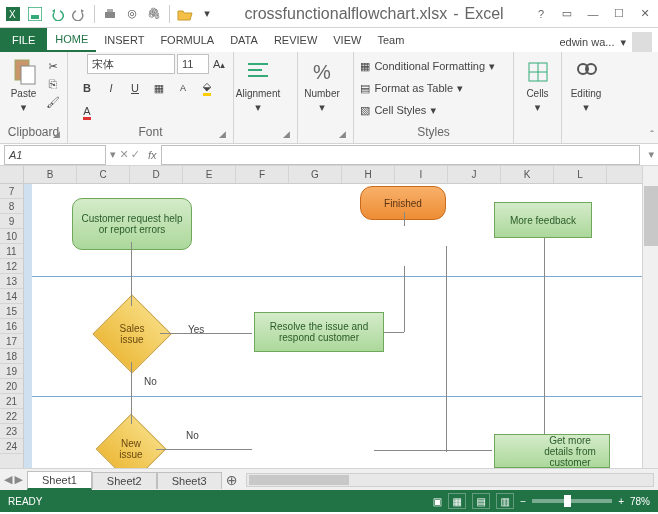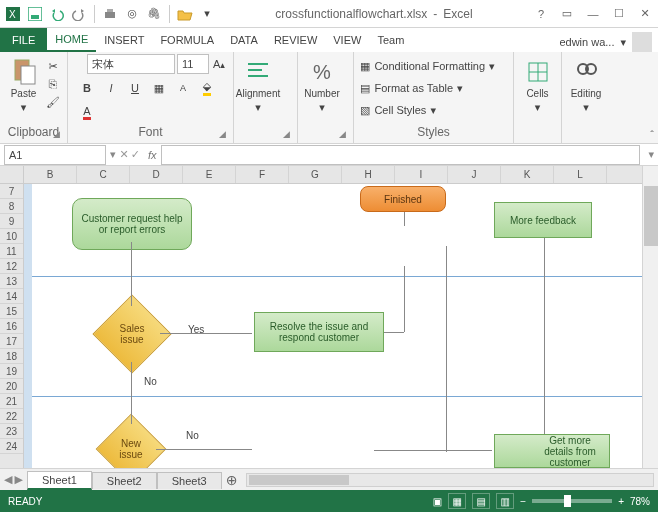--- a/index.html
+++ b/index.html
@@ -4,21 +4,21 @@
 <style>
 * { margin: 0; padding: 0; box-sizing: border-box; font-family: "Segoe UI", Tahoma, sans-serif; }
 body { background: #fff; width: 658px; height: 514px; overflow: hidden; font-size: 11px; color: #444; }
 
 
 .titlebar { height: 28px; background: #fff; display: flex; align-items: center; border-bottom: 1px solid #d4d4d4; }
 .qat { display: flex; gap: 4px; padding: 0 4px; align-items: center; }
 .qat-icon { width: 18px; height: 18px; display: flex; align-items: center; justify-content: center; cursor: pointer; }
 .qat-sep { width: 1px; height: 18px; background: #ccc; margin: 0 2px; }
 .title-center { flex: 1; text-align: center; display: flex; justify-content: center; align-items: center; gap: 6px; }
-.title-text { color: #666; font-size: 12px; }
+.title-text { color: #666; font-size: 16px; }
 .win-controls { display: flex; gap: 0; }
 .win-btn { width: 26px; height: 22px; display: flex; align-items: center; justify-content: center; cursor: pointer; color: #666; }
 
 
 .tabs-row { height: 24px; display: flex; align-items: flex-end; background: #fff; }
 .file-tab { background: #217346; color: #fff; padding: 3px 12px; font-size: 11px; height: 24px; display: flex; align-items: center; cursor: pointer; }
 .tab { padding: 3px 8px; font-size: 11px; color: #444; cursor: pointer; height: 24px; display: flex; align-items: center; }
 .tab.active { color: #217346; border-bottom: 2px solid #217346; font-weight: normal; }
 .user-area { margin-left: auto; display: flex; align-items: center; gap: 6px; padding-right: 6px; color: #444; font-size: 11px; }
 .avatar { width: 20px; height: 20px; background: #ddd; }
@@ -38,21 +38,21 @@
 .font-size { width: 32px; height: 20px; border: 1px solid #c0c0c0; background: #fff; font-size: 11px; padding: 0 4px; display:flex; align-items:center; }
 .font-btns { display: flex; gap: 4px; margin-top: 4px; flex-wrap: wrap; width: 150px; }
 .fb { width: 20px; height: 20px; border: 1px solid transparent; display:flex; align-items:center; justify-content:center; cursor:pointer; font-size: 11px; }
 .styles-col { display:flex; flex-direction:column; gap:2px; padding-top: 2px; }
 .style-item { display:flex; gap:4px; align-items:center; cursor:pointer; font-size:11px; color:#444; height: 20px; }
 .dlg-launch { position: absolute; bottom: 2px; right: 2px; width: 12px; height: 12px; font-size: 9px; color:#888; cursor:pointer; }
 .collapse-ribbon { position:absolute; right:4px; bottom:2px; color:#666; cursor:pointer; }
 
 
 .fxbar { height: 22px; border-bottom: 1px solid #d4d4d4; display: flex; align-items: center; }
-.name-box { width: 102px; height: 20px; border: 1px solid #c0c0c0; margin: 0 4px; font-size: 11px; padding: 0 4px; display:flex; align-items:center; background:#fff; }
+.name-box { width: 102px; height: 20px; border: 1px solid #c0c0c0; margin: 0 4px; font-size: 11px; padding: 0 4px; display:flex; align-items:center; background:#fff;font-style:italic; }
 .fx-btns { display:flex; gap:2px; padding: 0 4px; color:#999; }
 .fx-label { font-style: italic; color:#777; margin-left: 4px; }
 .formula-input { flex:1; height:20px; border:1px solid #c0c0c0; margin: 0 4px; background:#fff; }
 
 
 .grid-area { position: relative; height: 302px; display:flex; }
 .rowhdrs { width: 24px; background: #e6e6e6; border-right: 1px solid #ccc; }
 .rowhdr { height: 15px; border-bottom: 1px solid #d4d4d4; font-size: 10px; color:#555; display:flex; align-items:center; justify-content:center; cursor:pointer; }
 .colhdrs { position:absolute; top:0; left:24px; right:16px; height:18px; background:#e6e6e6; border-bottom:1px solid #ccc; display:flex; }
 .colhdr { width: 53px; border-right:1px solid #d4d4d4; font-size:10px; color:#555; display:flex; align-items:center; justify-content:center; cursor:pointer; }
@@ -342,21 +342,21 @@
     <div class="rowhdr">23</div>
     <div class="rowhdr">24</div>
   </div>
   <div class="cells">
 
     <div class="lane-line" style="top:92px;"></div>
     <div class="lane-line" style="top:212px;"></div>
     <div style="position:absolute; left:0; top:0; width:8px; bottom:0; background:#cfe0f0;"></div>
 
     <div class="shape rounded-green" style="left:48px; top:14px; width:120px; height:52px;">Customer request help or report errors</div>
-    <div class="shape rounded-orange" style="left:336px; top:2px; width:86px; height:26px;border-radius:8px;">Finished</div>
+    <div class="shape rounded-orange" style="left:336px; top:2px; width:86px; height:34px;">Finished</div>
     <div class="shape rect-green" style="left:470px; top:18px; width:98px; height:36px;">More feedback</div>
     <div class="shape diamond" style="left:80px; top:122px; width:56px; height:56px;">
         <span>Sales issue</span>
       </div>
     <span class="conn-label" style="left:164px; top:140px;">Yes</span>
     <span class="conn-label" style="left:120px; top:192px;">No</span>
     <div class="shape rect-green" style="left:230px; top:128px; width:130px; height:40px;">Resolve the issue and respond customer</div>
     <div class="shape diamond" style="left:82px; top:240px; width:50px; height:50px;">
         <span>New issue</span>
       </div>

